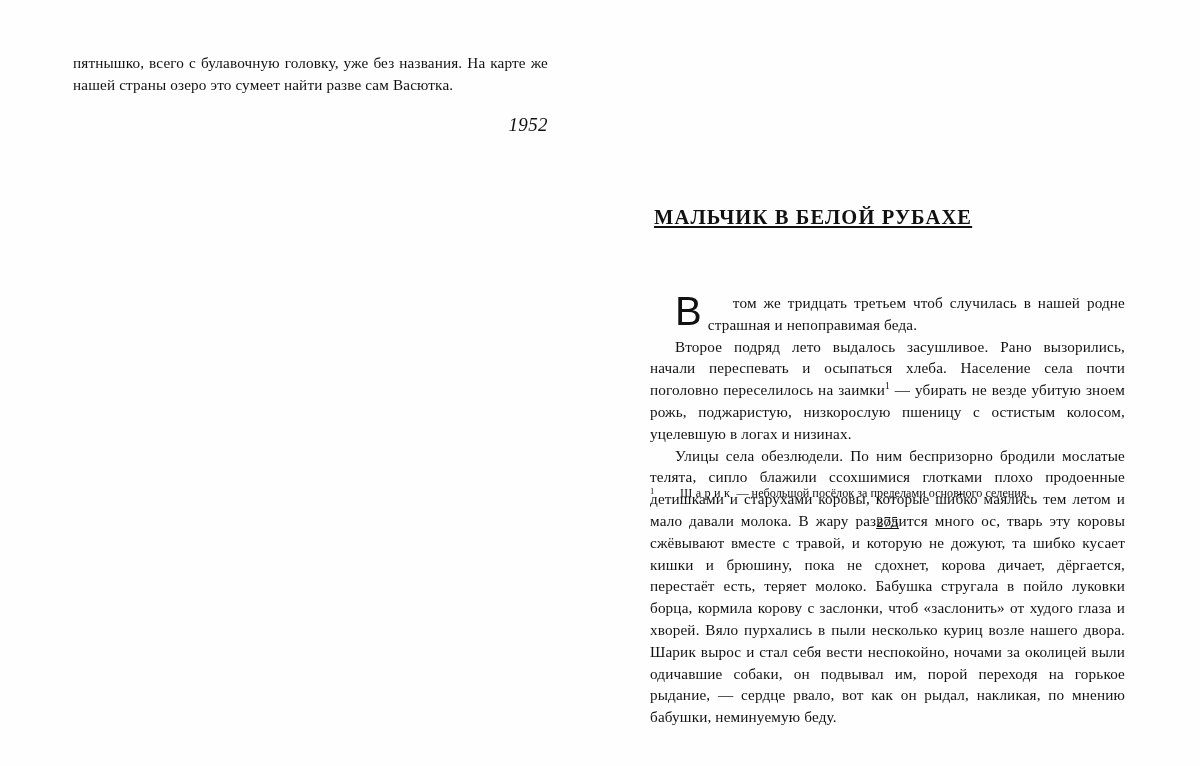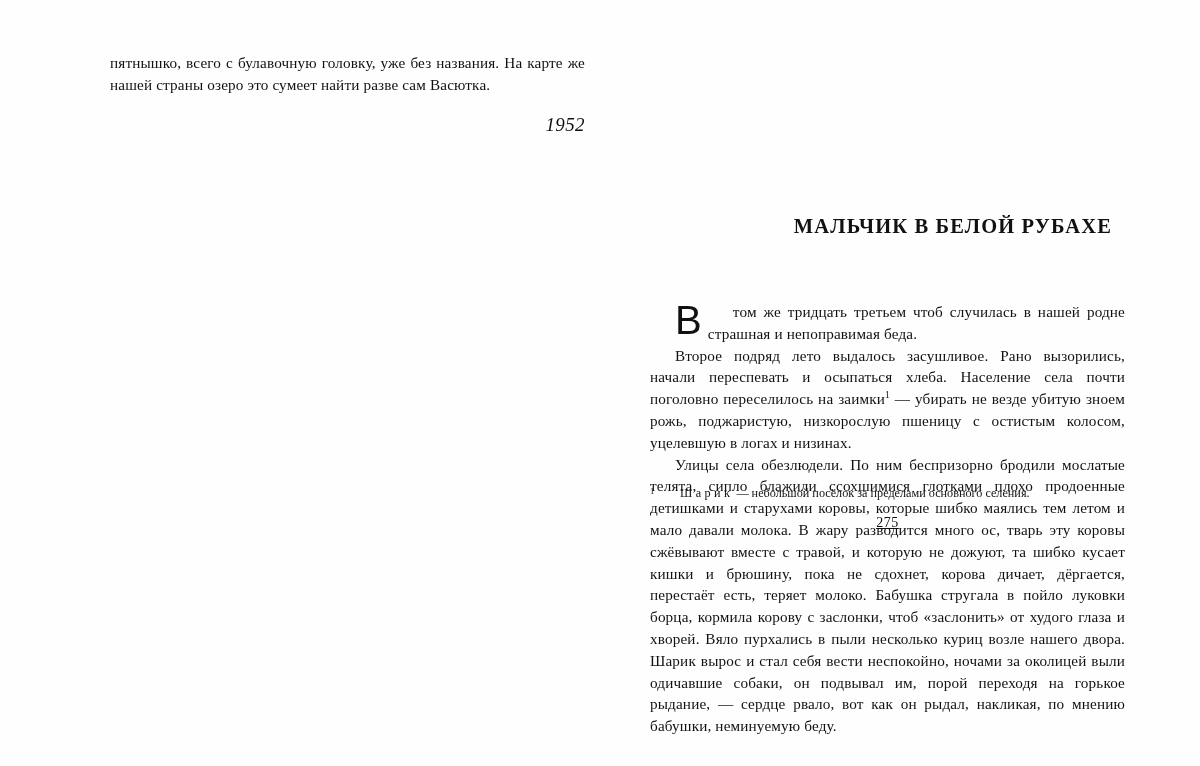--- a/index.html
+++ b/index.html
@@ -24,21 +24,20 @@
     background: #fefefe;
   }
 
   
   .page-left {
     position: absolute;
     left: 0;
     top: 0;
     width: 600px;
     height: 766px;
-    margin-left: 37px;
   }
   .page-right {
     position: absolute;
     left: 600px;
     top: 0;
     width: 600px;
     height: 766px;
   }
 
   .col-left {
@@ -70,26 +69,27 @@
   .year {
     margin-top: 18px;
     font-size: 19px;
     font-style: italic;
     text-align: right;
     letter-spacing: 0.02em;
   }
 
   
   .chapter-title {
-    margin: 13px;
+    margin: 4px;
     font-size: 20.5px;
     font-weight: bold;
-    text-align: right;
+    text-align: left;
     letter-spacing: 0.055em;
     line-height: 26px;
+    text-decoration: underline;
   }
 
   .chapter-body {
     margin-top: 62px;
   }
 
   
   .dropcap-para {
     position: relative;
     text-indent: 0;

